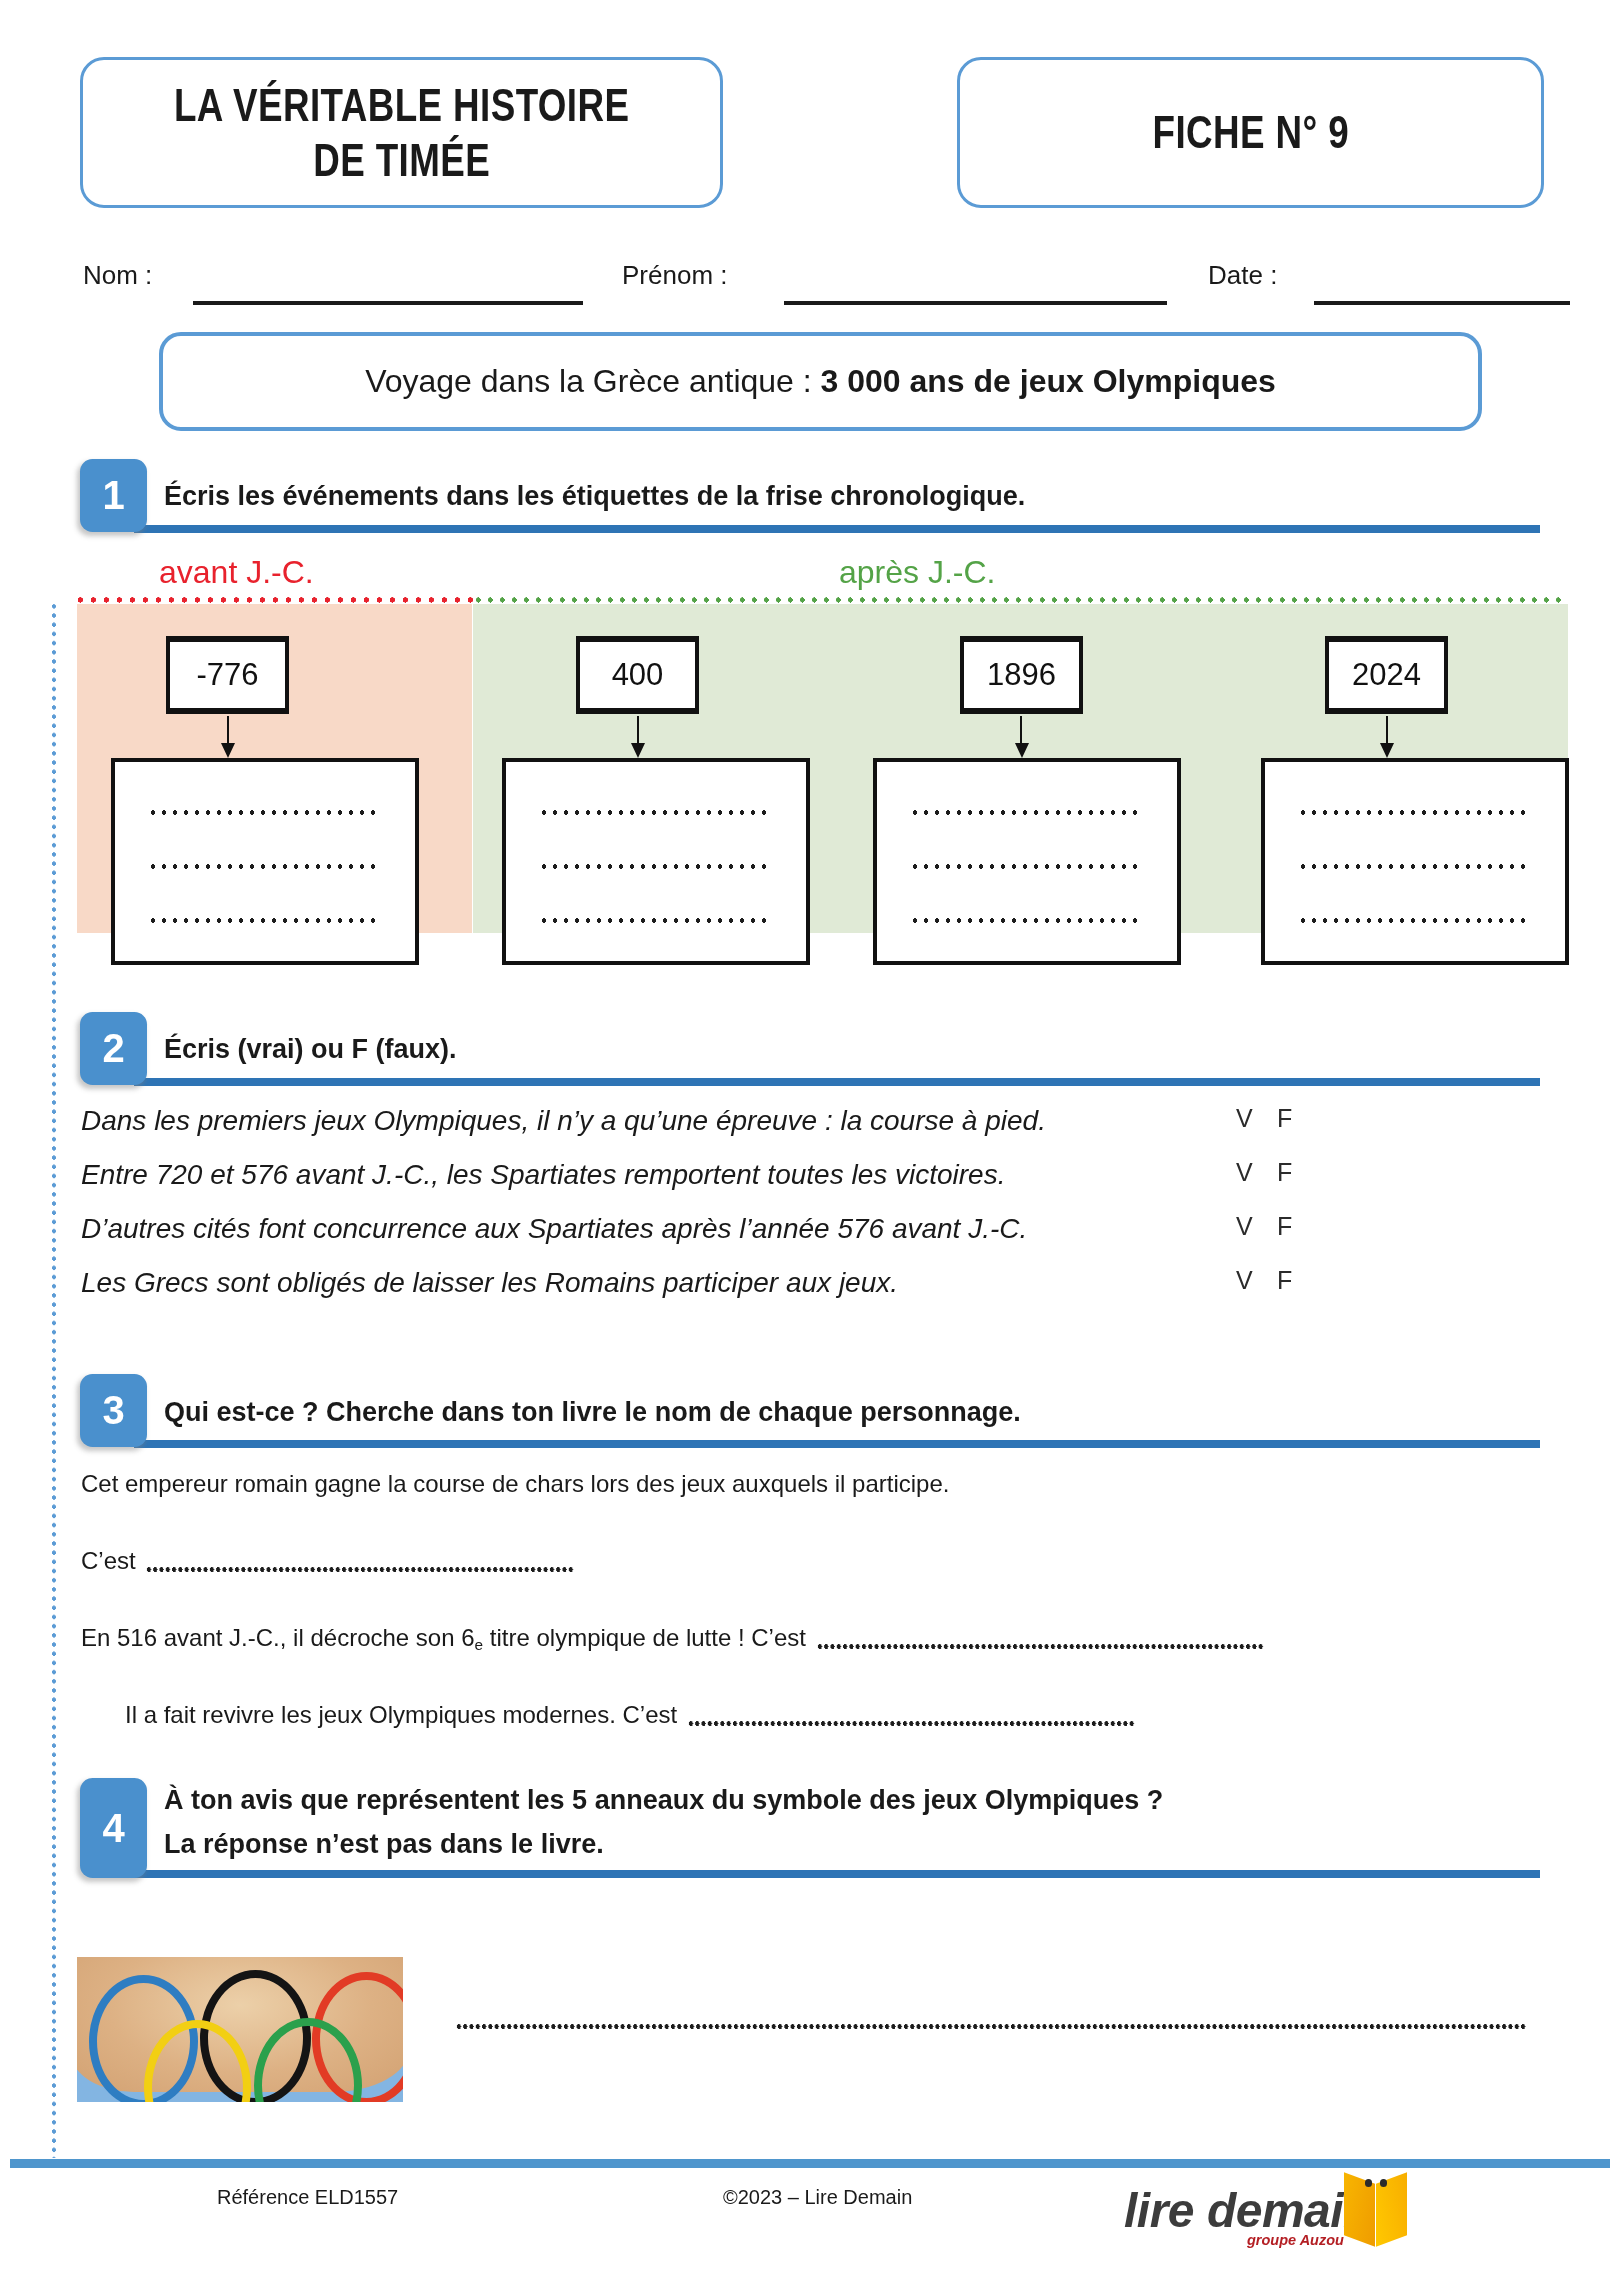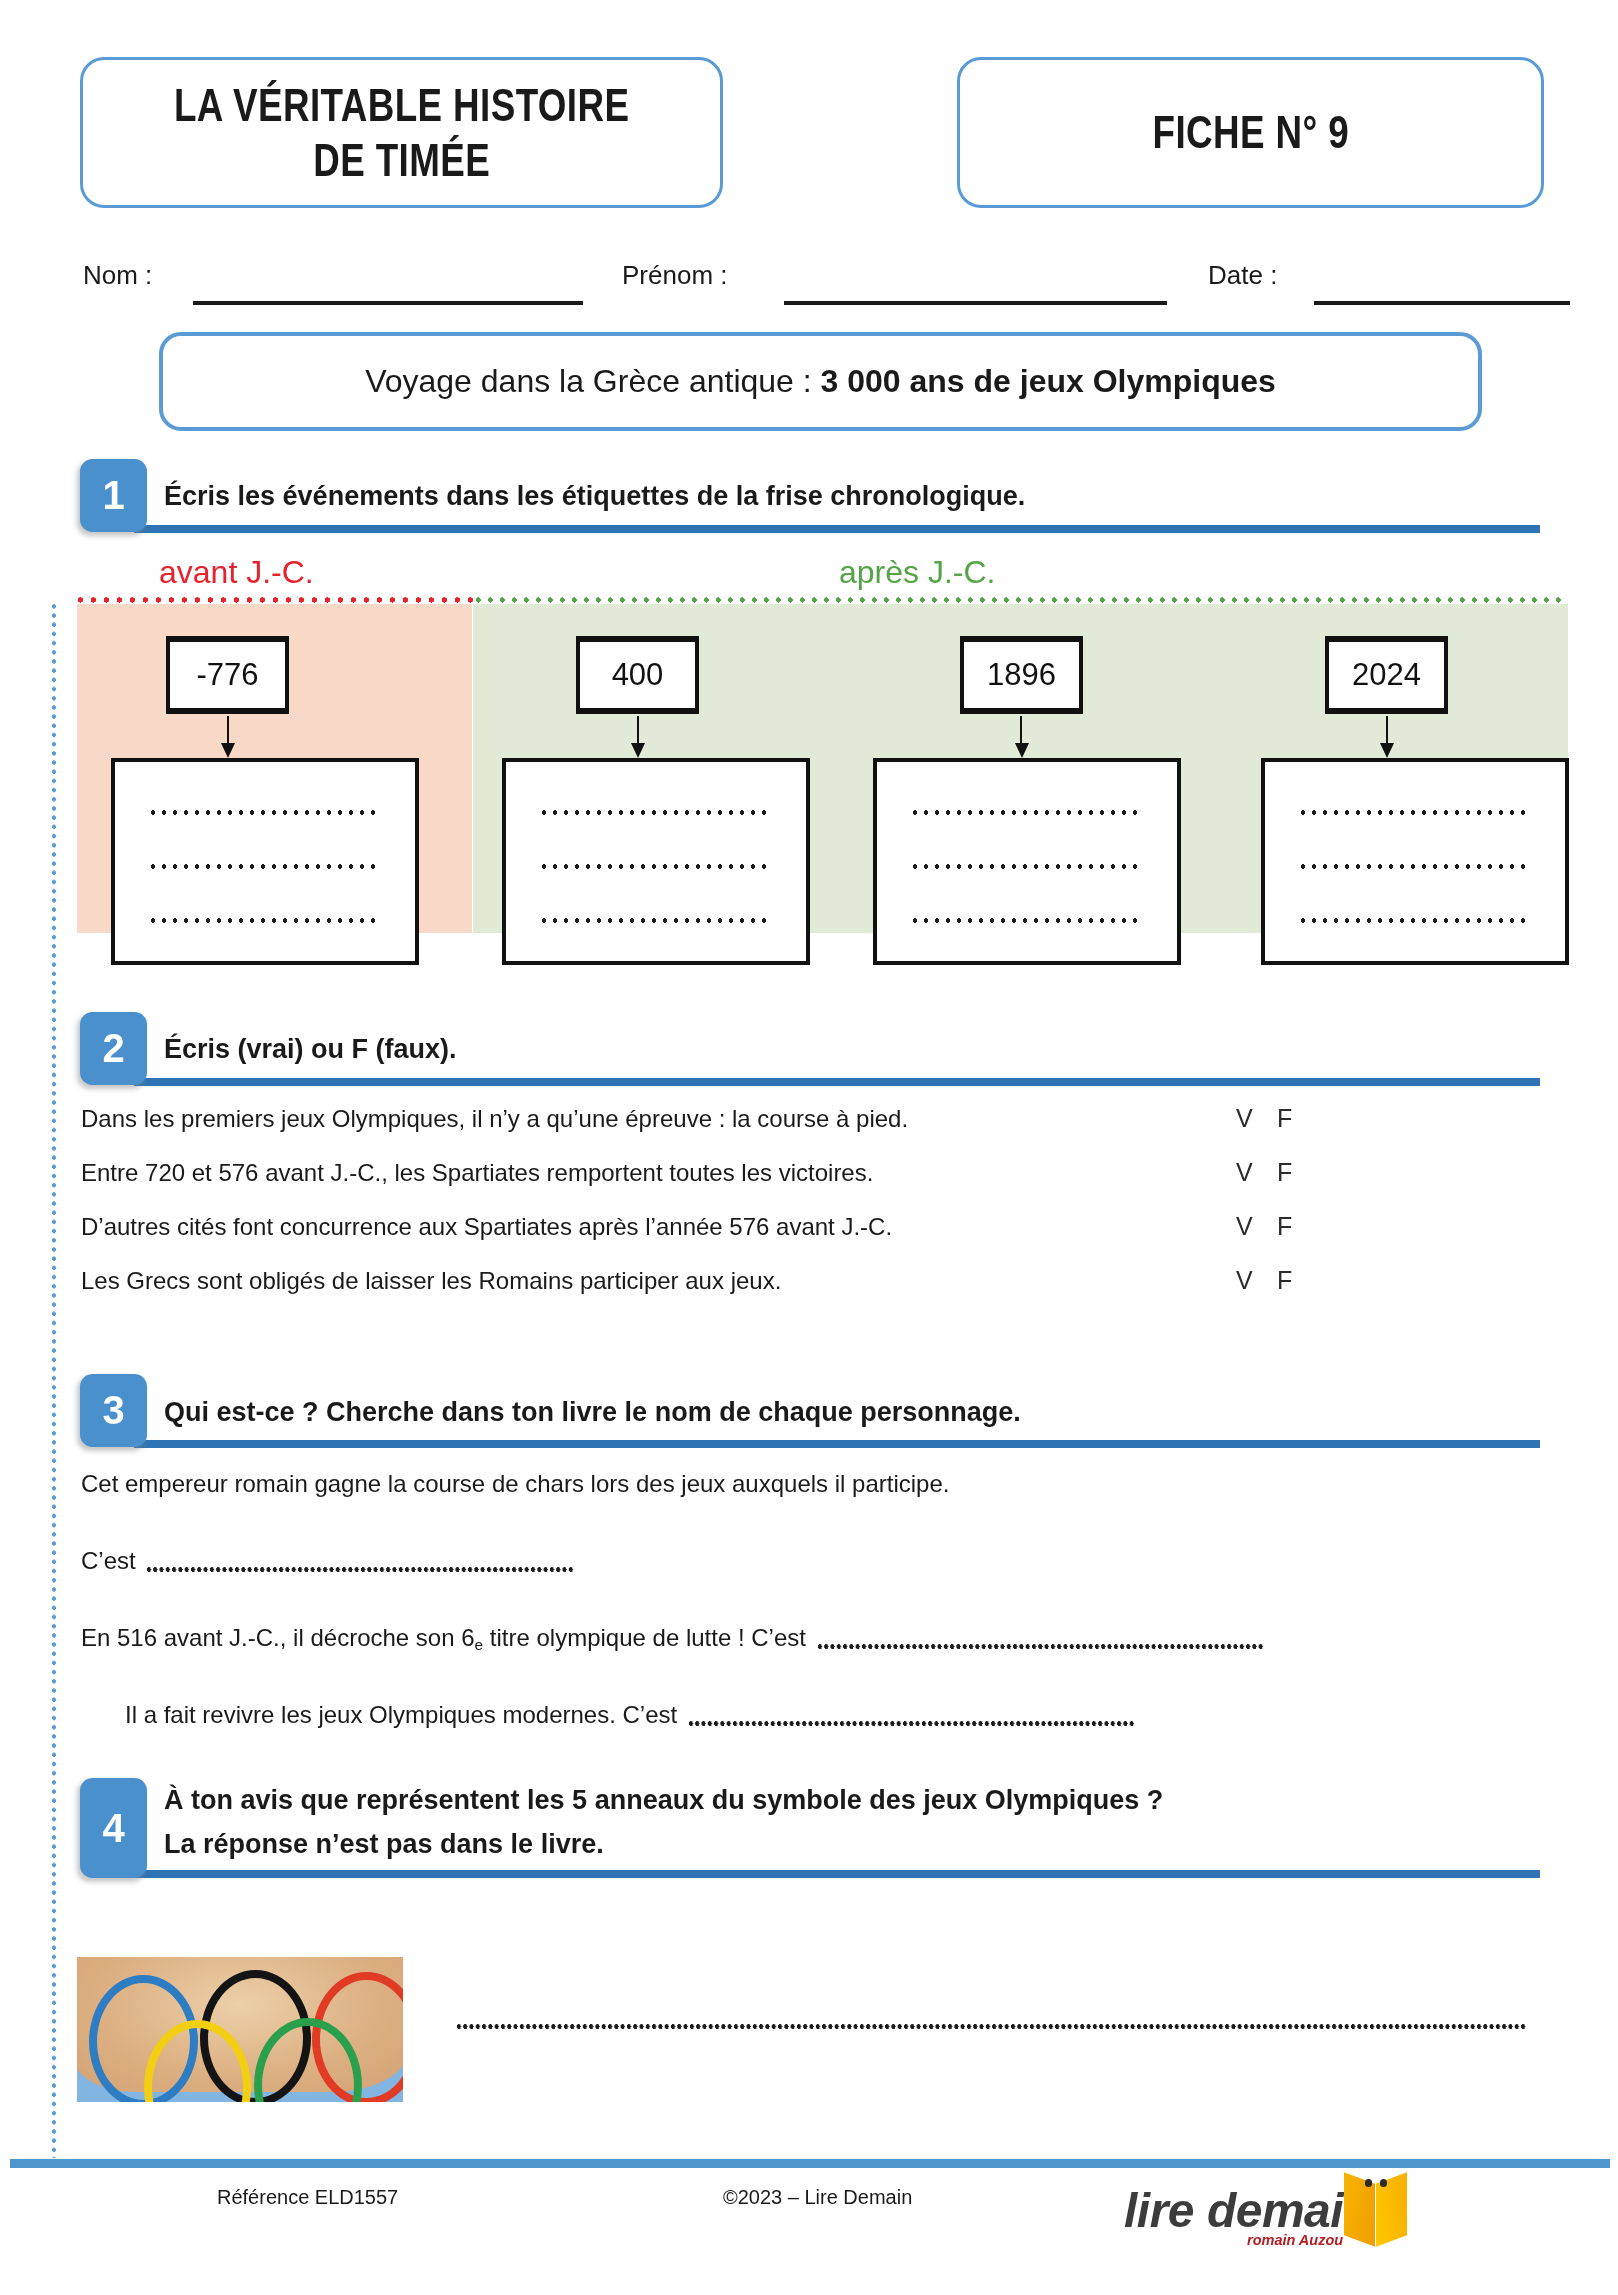--- a/index.html
+++ b/index.html
@@ -53,21 +53,21 @@
               border-right:7.2px solid transparent;border-top:15.4px solid #111;z-index:2;}
   .ansbox{position:absolute;top:758px;width:300px;height:199px;background:#ffffff;
           border:4.8px solid #111;z-index:2;}
   .dots{background-repeat:repeat-x;
         background-image:radial-gradient(2.2px 2.7px at 2.9px 2.7px,#1c1c1c 92%,rgba(0,0,0,0) 100%);
         background-size:11px 5.3px;height:5.3px;}
   .ansbox .dots{position:absolute;left:35px;right:35px;}
   .dots.fine{background-size:6.3px 5.3px;}
 
   
-  .statement{position:absolute;left:81px;font-size:24px;white-space:pre;}
+  .statement{position:absolute;left:81px;font-size:28px;white-space:pre;font-style:italic;}
   .vf{position:absolute;font-size:25px;color:#2b2b2b;}
 
   
   .s3line{position:absolute;left:81px;font-size:24px;white-space:pre;display:flex;align-items:flex-end;}
   .s3line sup{font-size:15.4px;line-height:1;}
   .blank{display:inline-block;margin-left:10.6px;margin-bottom:2.9px;}
 
   
   .rings-photo{position:absolute;left:77px;top:1957px;width:326px;height:145px;
                background:#83b5e2;overflow:hidden;z-index:2;}
@@ -220,21 +220,21 @@
     <div class="ring" style="left:177px;top:61px;width:92px;height:119px;border:8.2px solid #2ba04c;"></div>
   </div>
   <div class="dots fine long-dots"></div>
 
   <div class="footer-bar"></div>
   <div class="footer-text" style="left:217px;">Référence ELD1557</div>
   <div class="footer-text" style="left:723px;">©2023 – Lire Demain</div>
 
   <div class="logo">
     <span class="logo-text">lire demain</span>
-    <span class="logo-sub">romain Auzou</span>
+    <span class="logo-sub">groupe Auzou</span>
     <div class="logo-book">
       <div class="pg l"></div>
       <div class="pg r"></div>
       <div class="bdot" style="left:23px;"></div>
       <div class="bdot" style="left:38px;"></div>
     </div>
   </div>
 
 </div>
 

